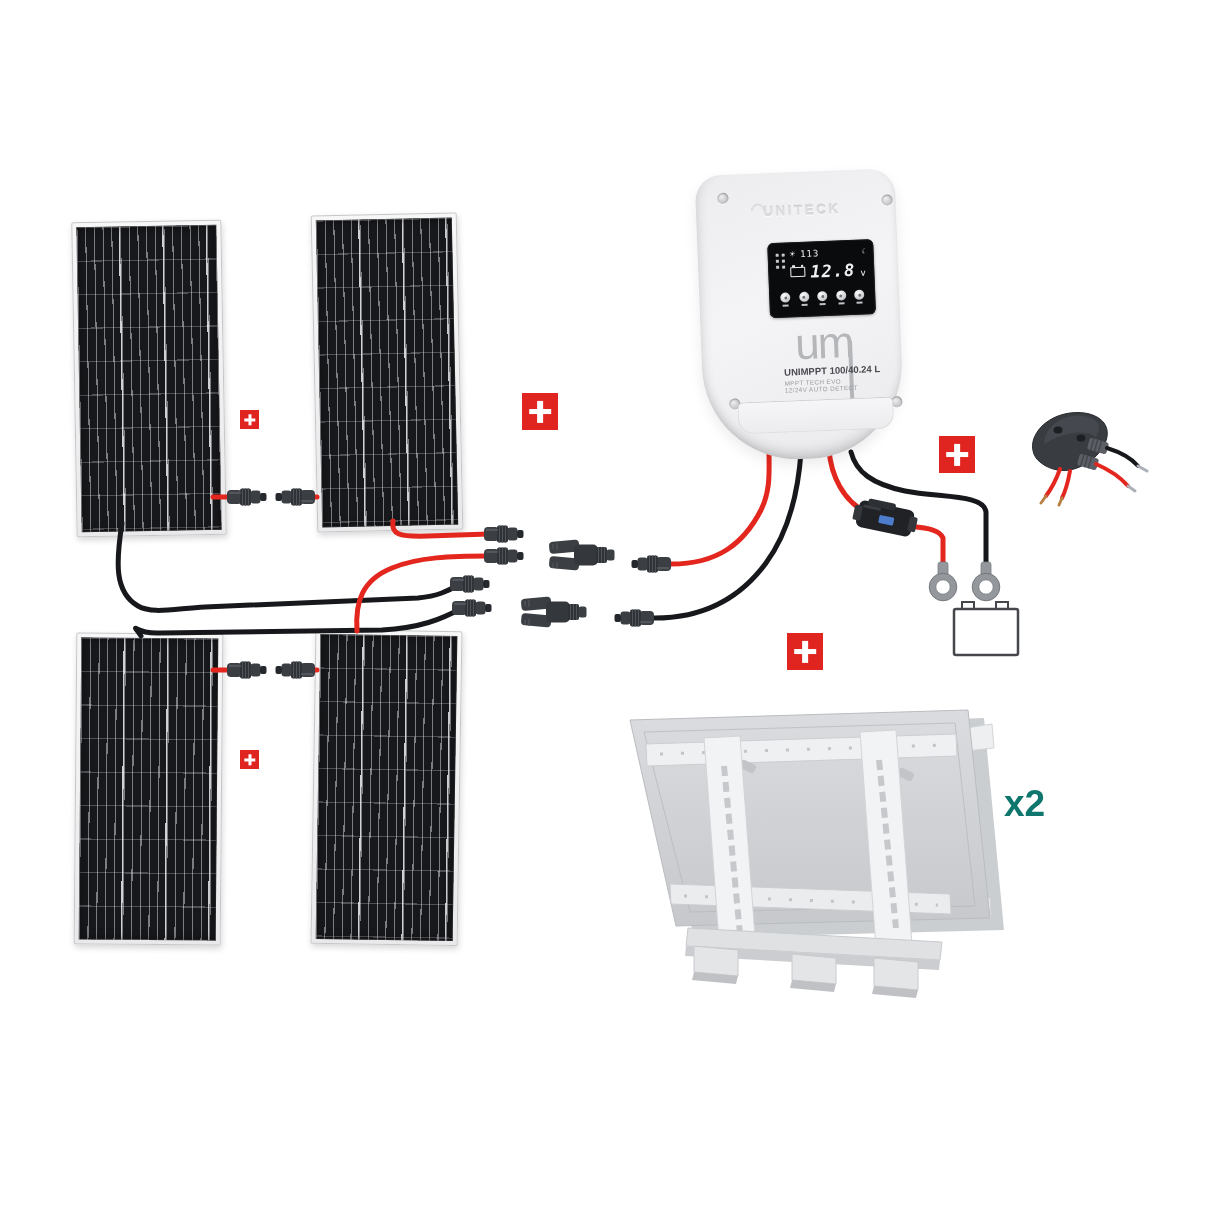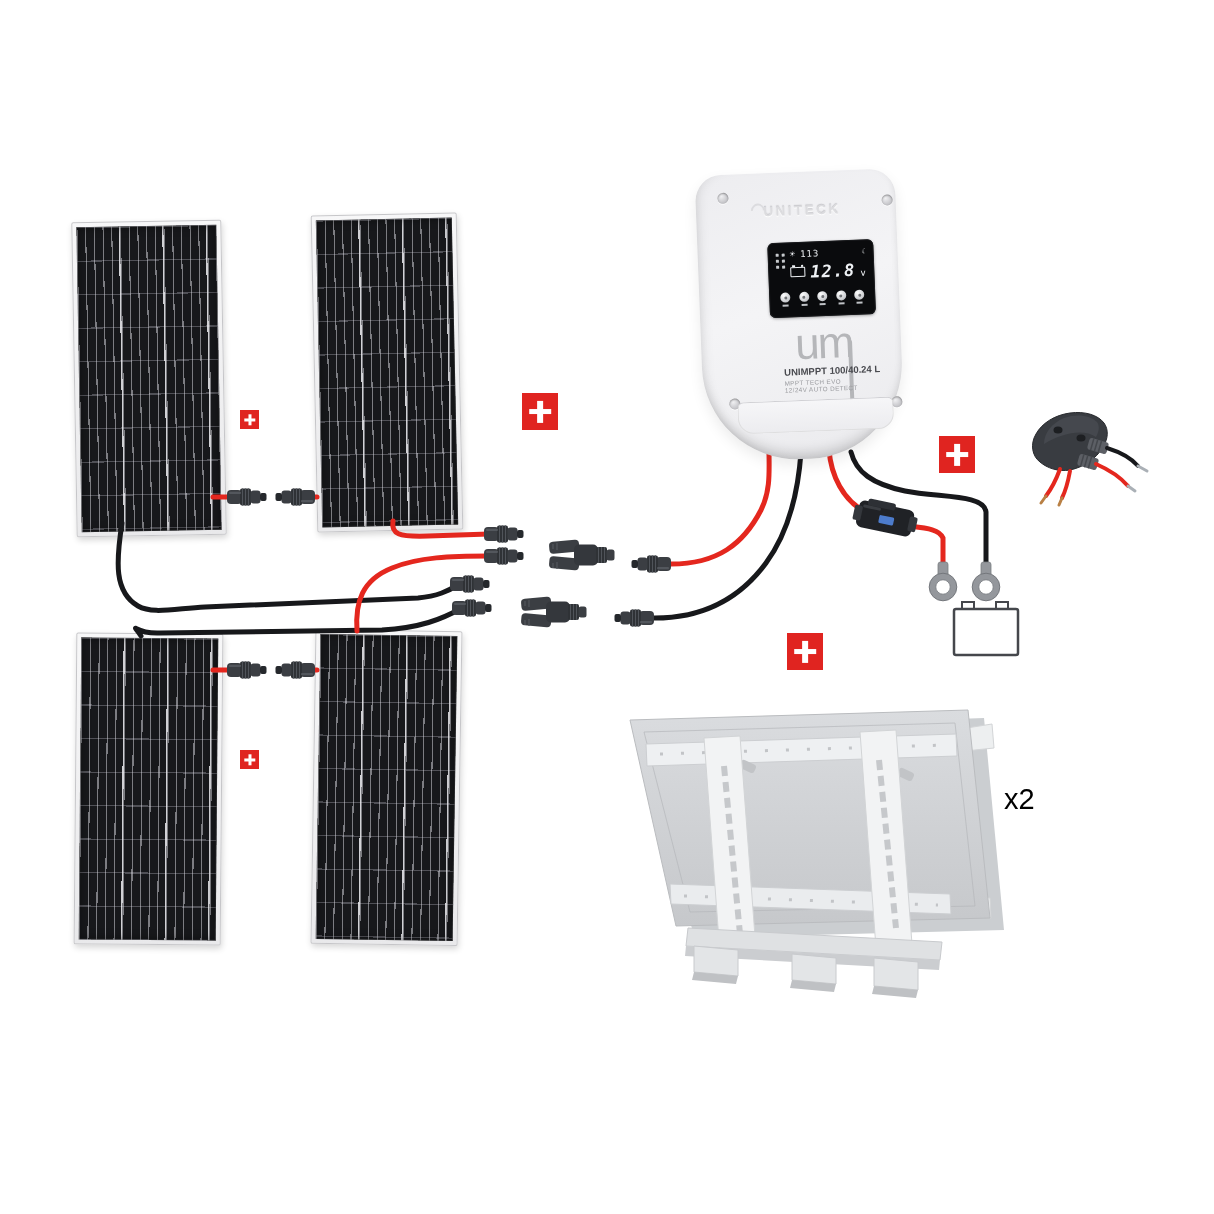--- a/index.html
+++ b/index.html
@@ -85,21 +85,21 @@
   .plus::before{content:"";position:absolute;left:50%;top:50%;transform:translate(-50%,-50%);
     width:60%;height:16%;background:#fff;}
   .plus::after{content:"";position:absolute;left:50%;top:50%;transform:translate(-50%,-50%);
     width:16%;height:60%;background:#fff;}
   .plus.sm{width:19px;height:19px;}
   .plus.lg{width:36px;height:37px;}
   #plus1{left:240px;top:410px;} #plus2{left:522px;top:393px;} #plus3{left:939px;top:436px;}
   #plus4{left:787px;top:633px;} #plus5{left:240px;top:750px;}
 
   
-  .x2{position:absolute;left:1004px;top:783px;font-size:29px;color:#000000;}
+  .x2{position:absolute;left:1004px;top:783px;font-size:37px;color:#0f766e;font-weight:bold;}
 </style>
 </head>
 <body>
 
 <div id="canvas">
 
   <div class="panel" id="p1">
       <div class="cells"></div>
     </div>
   <div class="panel" id="p2">

